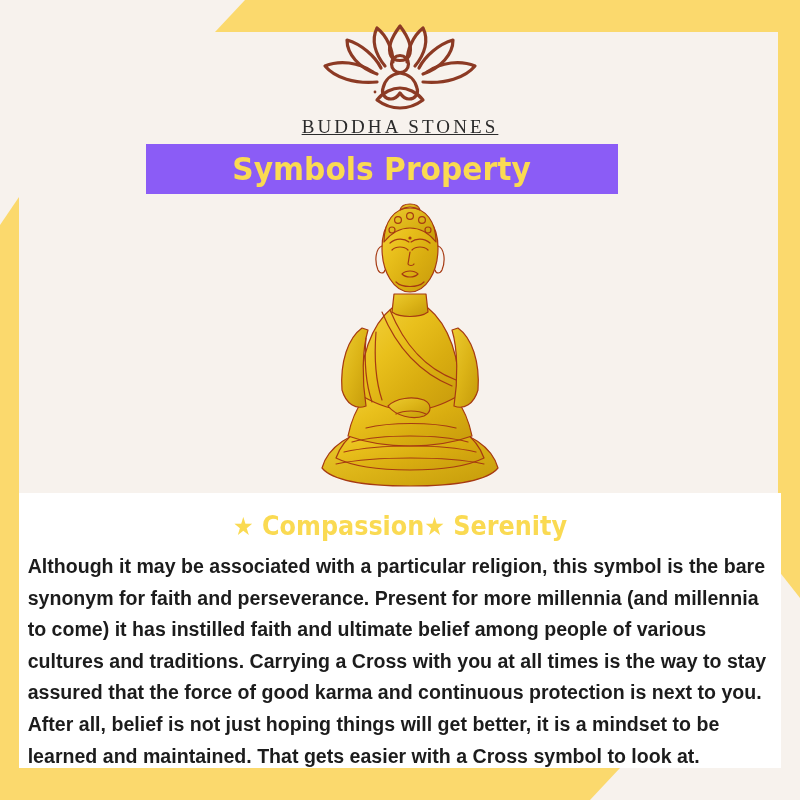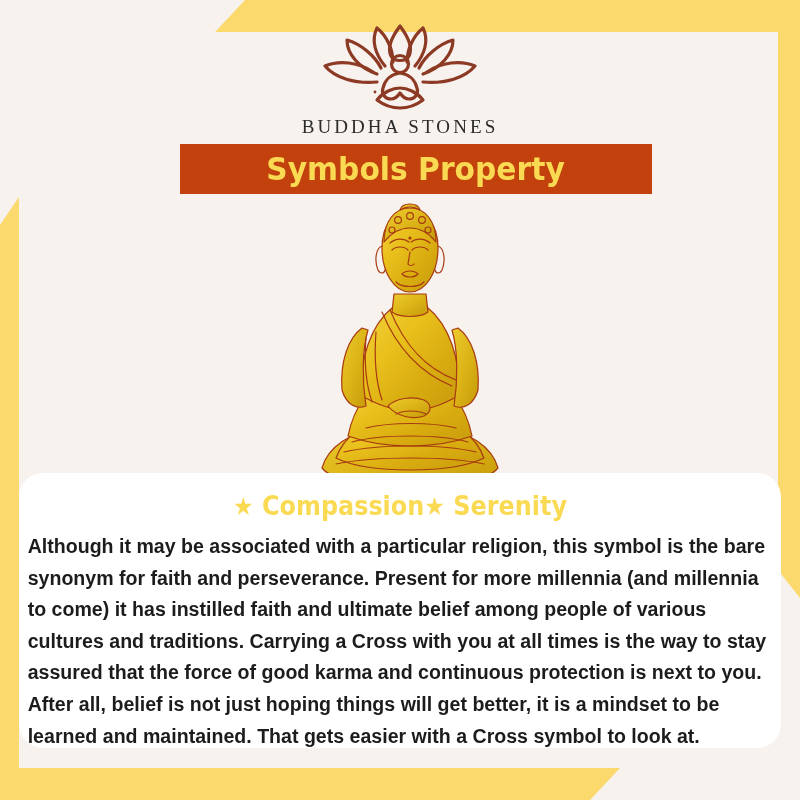--- a/index.html
+++ b/index.html
@@ -75,30 +75,31 @@
     height: 88px;
   }
   .logo-wordmark {
     display: block;
     margin-top: 6px;
     font-family: "Liberation Serif", serif;
     font-size: 19px;
     letter-spacing: 3.1px;
     color: #2b2b2b;
     font-weight: 400;
+    text-decoration: underline;
   }
 
   
   .title-band {
     position: absolute;
-    left: 180px;
+    left: 146px;
     top: 144px;
     width: 472px;
     height: 50px;
-    background: #c2410c;
+    background: #8b5cf6;
     display: flex;
     align-items: center;
     justify-content: center;
   }
   .title-text {
     font-family: "DejaVu Sans", sans-serif;
     font-weight: bold;
     font-size: 32px;
     color: #fada52;
     letter-spacing: 0px;
@@ -136,25 +137,24 @@
     letter-spacing: 0.4px;
     transform: scaleX(0.96);
     transform-origin: left center;
     white-space: nowrap;
   }
 
   
   .content-panel {
     position: absolute;
     left: 19px;
-    top: 473px;
+    top: 493px;
     width: 762px;
     height: 275px;
     background: #ffffff;
-    border-radius: 24px;
   }
 
   .virtues {
     margin: 0;
     padding-top: 18px;
     text-align: center;
     font-family: "DejaVu Sans", sans-serif;
     font-weight: bold;
     font-size: 26px;
     color: #fada52;

